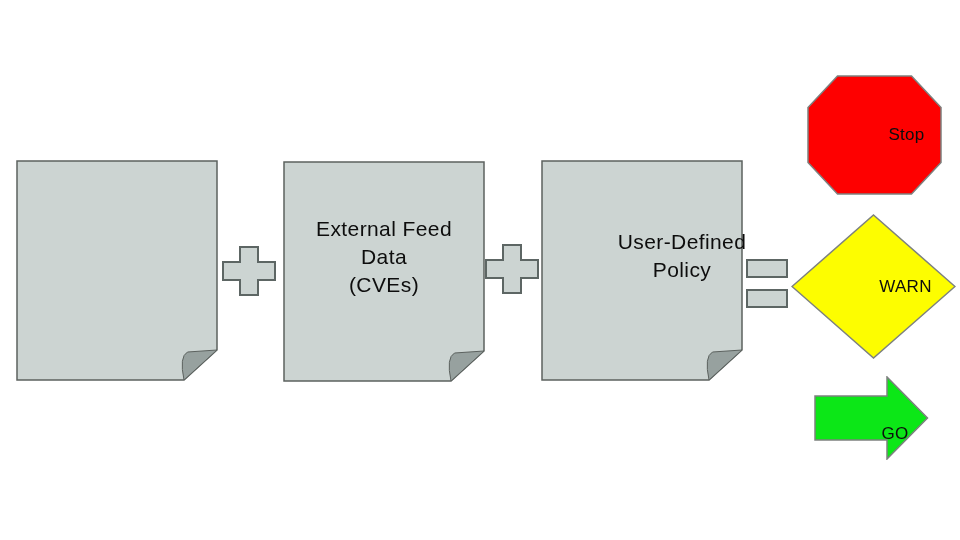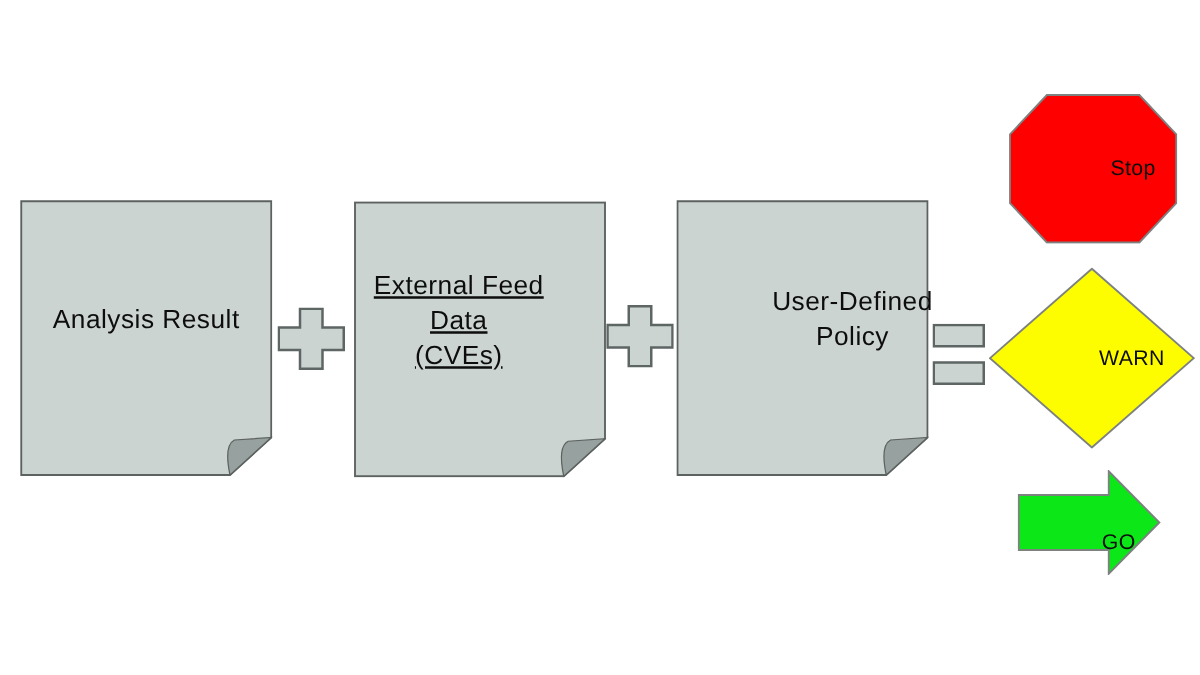--- a/index.html
+++ b/index.html
@@ -48,35 +48,34 @@
 <body>
 
 <div class="stage">
 
   <div class="abs" style="left:16px; top:160px;">
     <svg class="doc-shape" width="202" height="221" viewBox="0 0 202 221">
       <path class="page" d="M1 1 H201 V190 L168 220 H1 Z" fill="#ccd4d2"></path>
       <path class="flap" d="M168 220 Q163 196.5 171.5 192 L201 190 Z" fill="#97a19f"></path>
     </svg>
   </div>
-  <div class="doc-label" style="left:16px; top:160px; width:202px; height:221px;">Analysis Result</div>
 
   <div class="abs" style="left:222px; top:246px;">
     <svg class="op-shape" width="54" height="50" viewBox="0 0 54 50">
       <polygon points="18,1 36,1 36,16 53,16 53,34 36,34 36,49 18,49 18,34 1,34 1,16 18,16" fill="#ccd4d2"></polygon>
     </svg>
   </div>
 
   <div class="abs" style="left:283px; top:161px;">
     <svg class="doc-shape" width="202" height="221" viewBox="0 0 202 221">
       <path class="page" d="M1 1 H201 V190 L168 220 H1 Z" fill="#ccd4d2"></path>
       <path class="flap" d="M168 220 Q163 196.5 171.5 192 L201 190 Z" fill="#97a19f"></path>
     </svg>
   </div>
-  <div class="doc-label" style="left:266px; top:161px; width:202px; height:221px;text-decoration:underline;">External Feed
+  <div class="doc-label" style="left:283px; top:161px; width:202px; height:221px;">External Feed
 Data
 (CVEs)</div>
 
   <div class="abs" style="left:485px; top:244px;">
     <svg class="op-shape" width="54" height="50" viewBox="0 0 54 50">
       <polygon points="18,1 36,1 36,16 53,16 53,34 36,34 36,49 18,49 18,34 1,34 1,16 18,16" fill="#ccd4d2"></polygon>
     </svg>
   </div>
 
   <div class="abs" style="left:541px; top:160px;">

